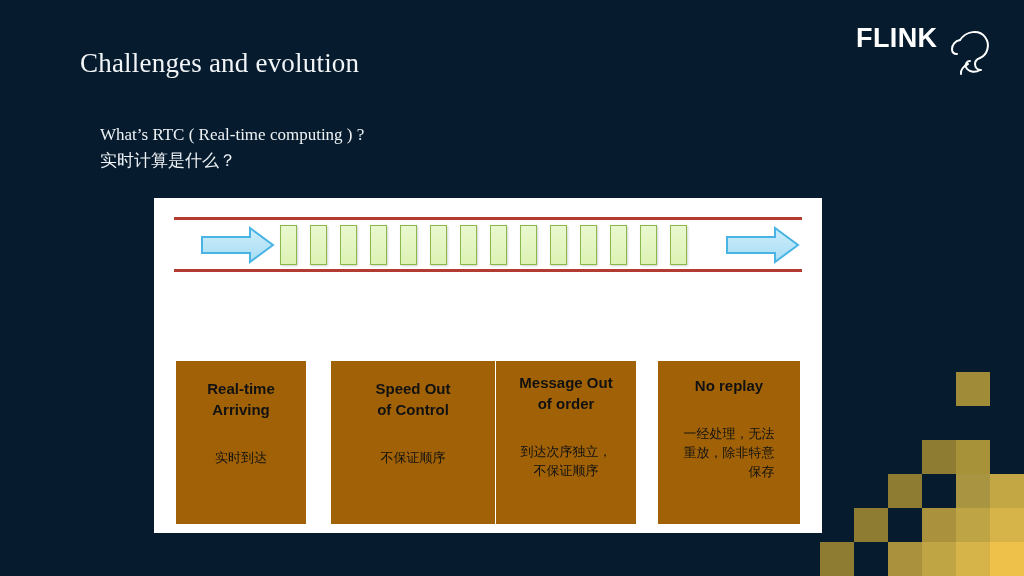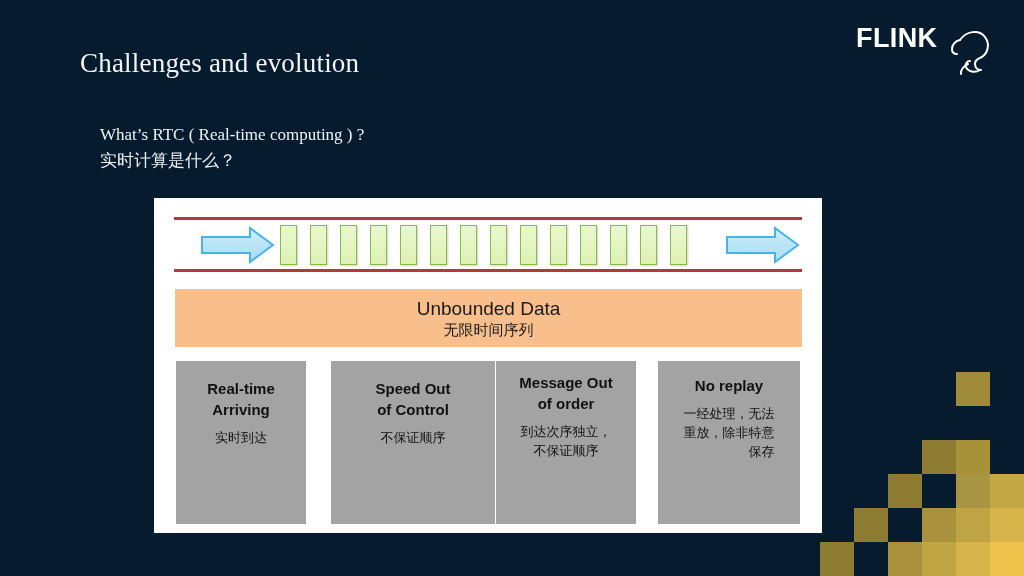--- a/index.html
+++ b/index.html
@@ -90,24 +90,25 @@
   #banner .b-en{ font-size:19px; color:#1b1b1b; line-height:23px; }
   #banner .b-cn{ font-size:15px; color:#1b1b1b; line-height:20px; }
 
   
   #cards{
     position:absolute; left:22px; top:163px;
     width:624px; height:163px;
   }
   .card{
     position:absolute; top:0; height:163px;
-    background:#a3a3a3;
+    background:#a16207;
     display:flex; flex-direction:column;
     align-items:center; padding-top:11px;
     text-align:center;
+    gap:20px;
   }
   .card .c-en{
     font-size:15px; font-weight:bold; color:#111;
     line-height:21px; padding:0 6px;
   }
   .card .c-cn{
     font-size:13px; color:#111; line-height:19px; padding:0 6px;margin-top:8px;
   }
   .card.c1{ left:0;   width:130px; }
   .card.c2{ left:155px; width:164px; }
@@ -189,24 +190,20 @@
         <div class="bar" style="left: 210px;"></div>
         <div class="bar" style="left: 240px;"></div>
         <div class="bar" style="left: 270px;"></div>
         <div class="bar" style="left: 300px;"></div>
         <div class="bar" style="left: 330px;"></div>
         <div class="bar" style="left: 360px;"></div>
         <div class="bar" style="left: 390px;"></div>
       </div>
   </div>
 
-  <div id="banner">
-    <div class="b-en">Unbounded Data</div>
-    <div class="b-cn">无限时间序列</div>
-  </div>
 
   <div id="cards">
     <div class="card c1">
       <div class="c-en">Real-time<br>Arriving</div>
       <div class="c-cn">实时到达</div>
     </div>
     <div class="card c2">
       <div class="c-en">Speed Out<br>of Control</div>
       <div class="c-cn">不保证顺序</div>
     </div>

